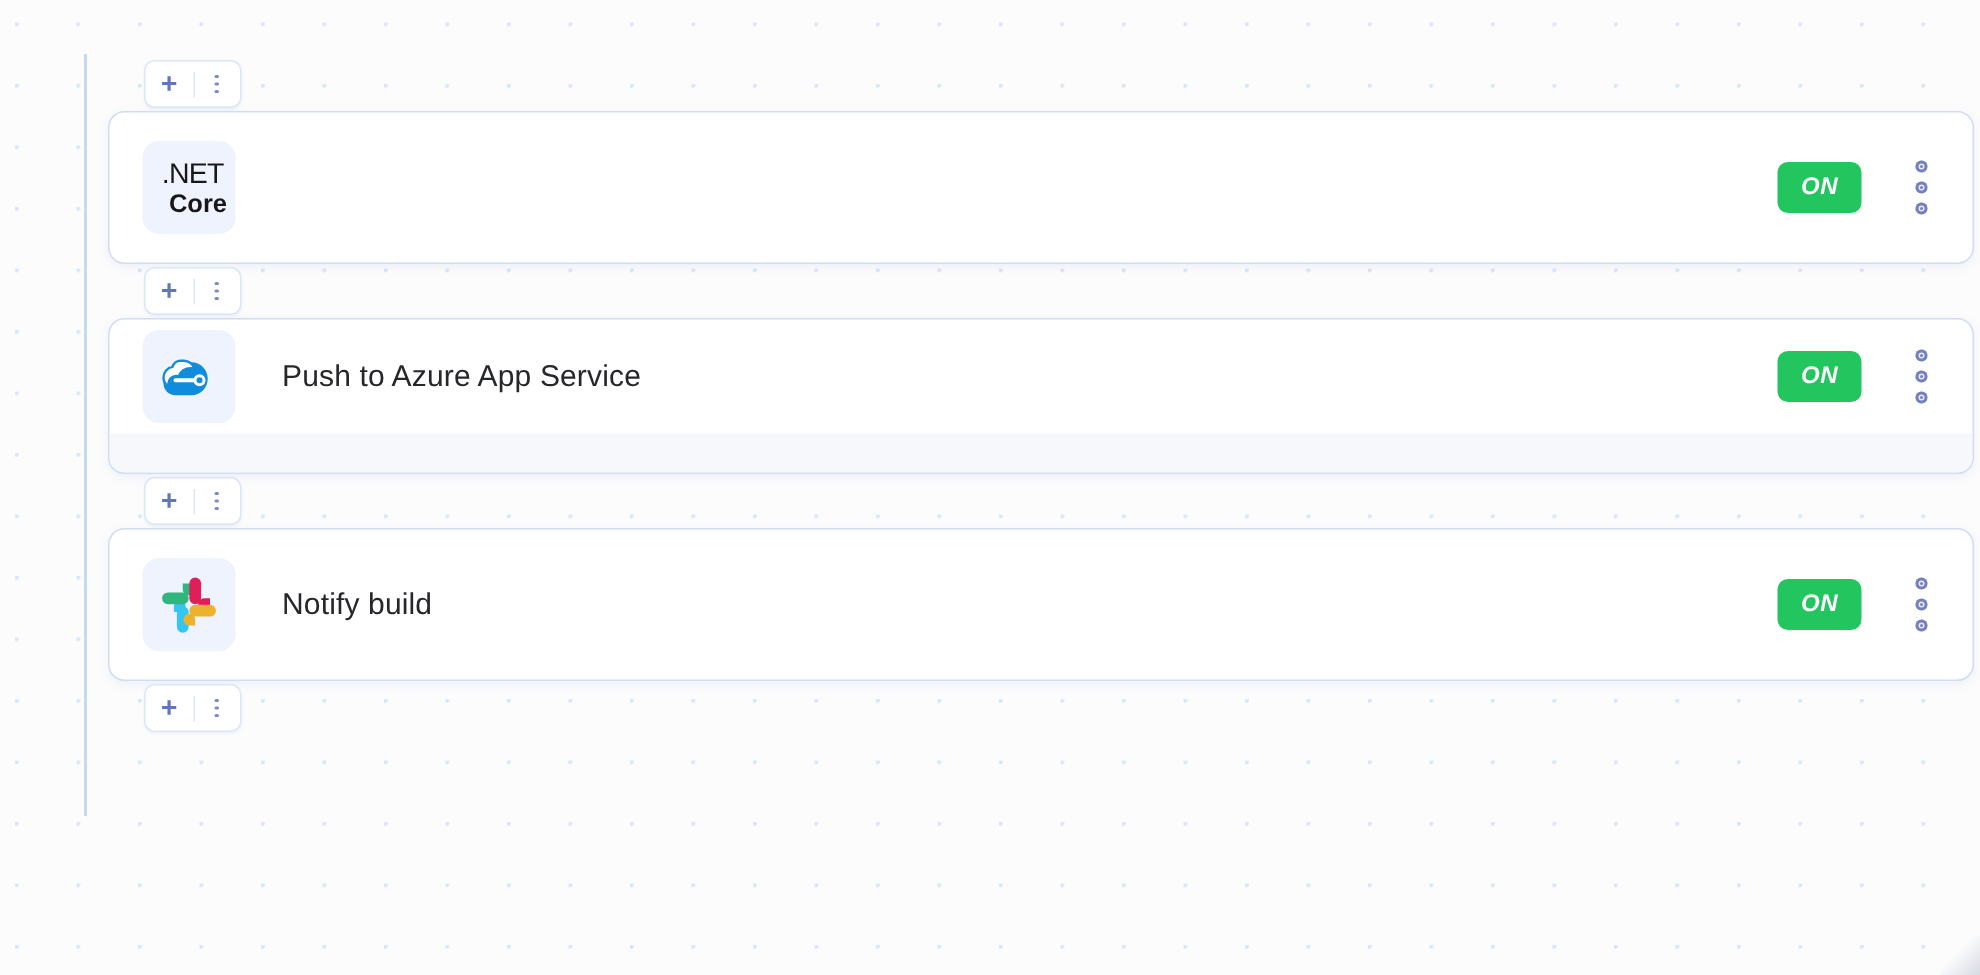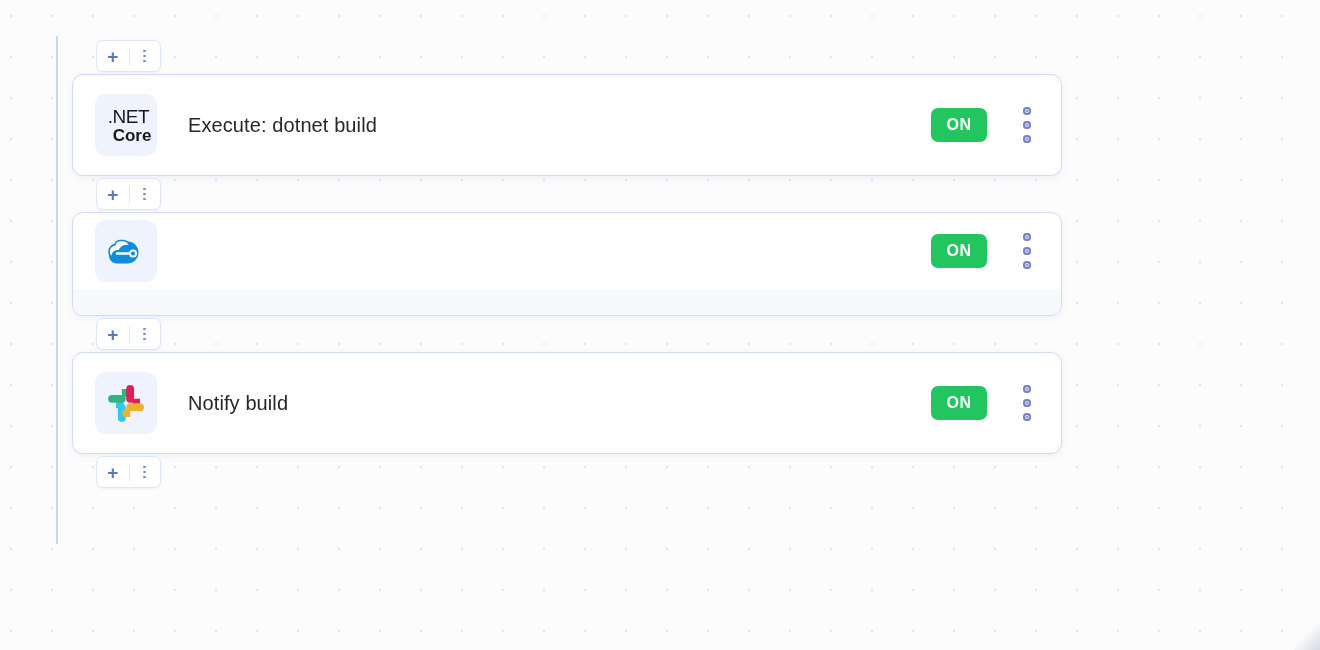--- a/index.html
+++ b/index.html
@@ -111,21 +111,21 @@
     width: 2.6px;
     height: 2.6px;
     border-radius: 50%;
     background: #7a8bbd;
   }
 
   
   .node {
     position: relative;
     z-index: 2;
-    width: 990px;
+    width: 1244px;
     background: #ffffff;
     border: 1px solid #cfdcf4;
     border-radius: 11px;
     box-shadow: 0 2px 7px rgba(110,130,175,0.10);
     overflow: hidden;
   }
   .node-main {
     height: 100px;
     display: flex;
     align-items: center;
@@ -191,20 +191,21 @@
     border-radius: 7px;
     background: #22c55e;
     color: #ffffff;
     font-size: 16px;
     font-weight: 700;
     letter-spacing: 0.4px;
     display: flex;
     align-items: center;
     justify-content: center;
     cursor: pointer;
+    font-style: italic;
   }
 
   
   .node-menu {
     flex: 0 0 auto;
     width: 36px;
     height: 44px;
     margin-left: 22px;
     display: flex;
     flex-direction: column;
@@ -250,21 +251,20 @@
     <div class="node">
       <div class="node-main">
 
         <div class="icon-tile">
           <span class="dotnet-glyph">
             <span class="l1">.NET</span>
             <span class="l2">Core</span>
           </span>
         </div>
 
-        <div class="node-title">Execute: dotnet build</div>
 
         <div class="node-spacer"></div>
 
         <div class="status-badge" style="background: rgb(34, 197, 94);">ON</div>
 
         <div class="node-menu">
           <i></i>
           <i></i>
           <i></i>
         </div>
@@ -289,20 +289,21 @@
         <div class="icon-tile">
           <svg class="azure-svg" width="46" height="36" viewBox="0 0 46 36" aria-hidden="true">
             <path d="M24.5 8.5c6.1 0 11 4.9 11 11s-4.9 11-11 11H14c-4.4 0-8-3.6-8-8 0-3.9 2.8-7.2 6.6-7.9.9-3.6 4.1-6.1 7.9-6.1 1.5 0 2.8.4 4 1z" fill="#0f8cdb"></path>
             <path d="M19.5 7.5c3.4 0 6.3 2.3 7.2 5.4-.8-.3-1.7-.4-2.6-.4-3.6 0-6.7 2.2-8 5.4-.5-.1-1-.2-1.6-.2-2.9 0-5.3 2.4-5.3 5.3 0 .6.1 1.2.3 1.7-2.1-1.2-3.5-3.5-3.5-6.1 0-3.5 2.6-6.5 6-7 .6-2.4 2.8-4.1 5.4-4.1z" fill="#ffffff" stroke="#0f8cdb" stroke-width="1.6" stroke-linejoin="round"></path>
             <path d="M14 20.5h14.5" stroke="#ffffff" stroke-width="2.6" stroke-linecap="round"></path>
             <circle cx="30" cy="20.5" r="4" fill="#ffffff"></circle>
             <circle cx="30" cy="20.5" r="2" fill="#0f8cdb"></circle>
           </svg>
         </div>
 
+        <div class="node-title">Push to Azure App Service</div>
 
         <div class="node-spacer"></div>
 
         <div class="status-badge" style="background: rgb(34, 197, 94);">ON</div>
 
         <div class="node-menu">
           <i></i>
           <i></i>
           <i></i>
         </div>

